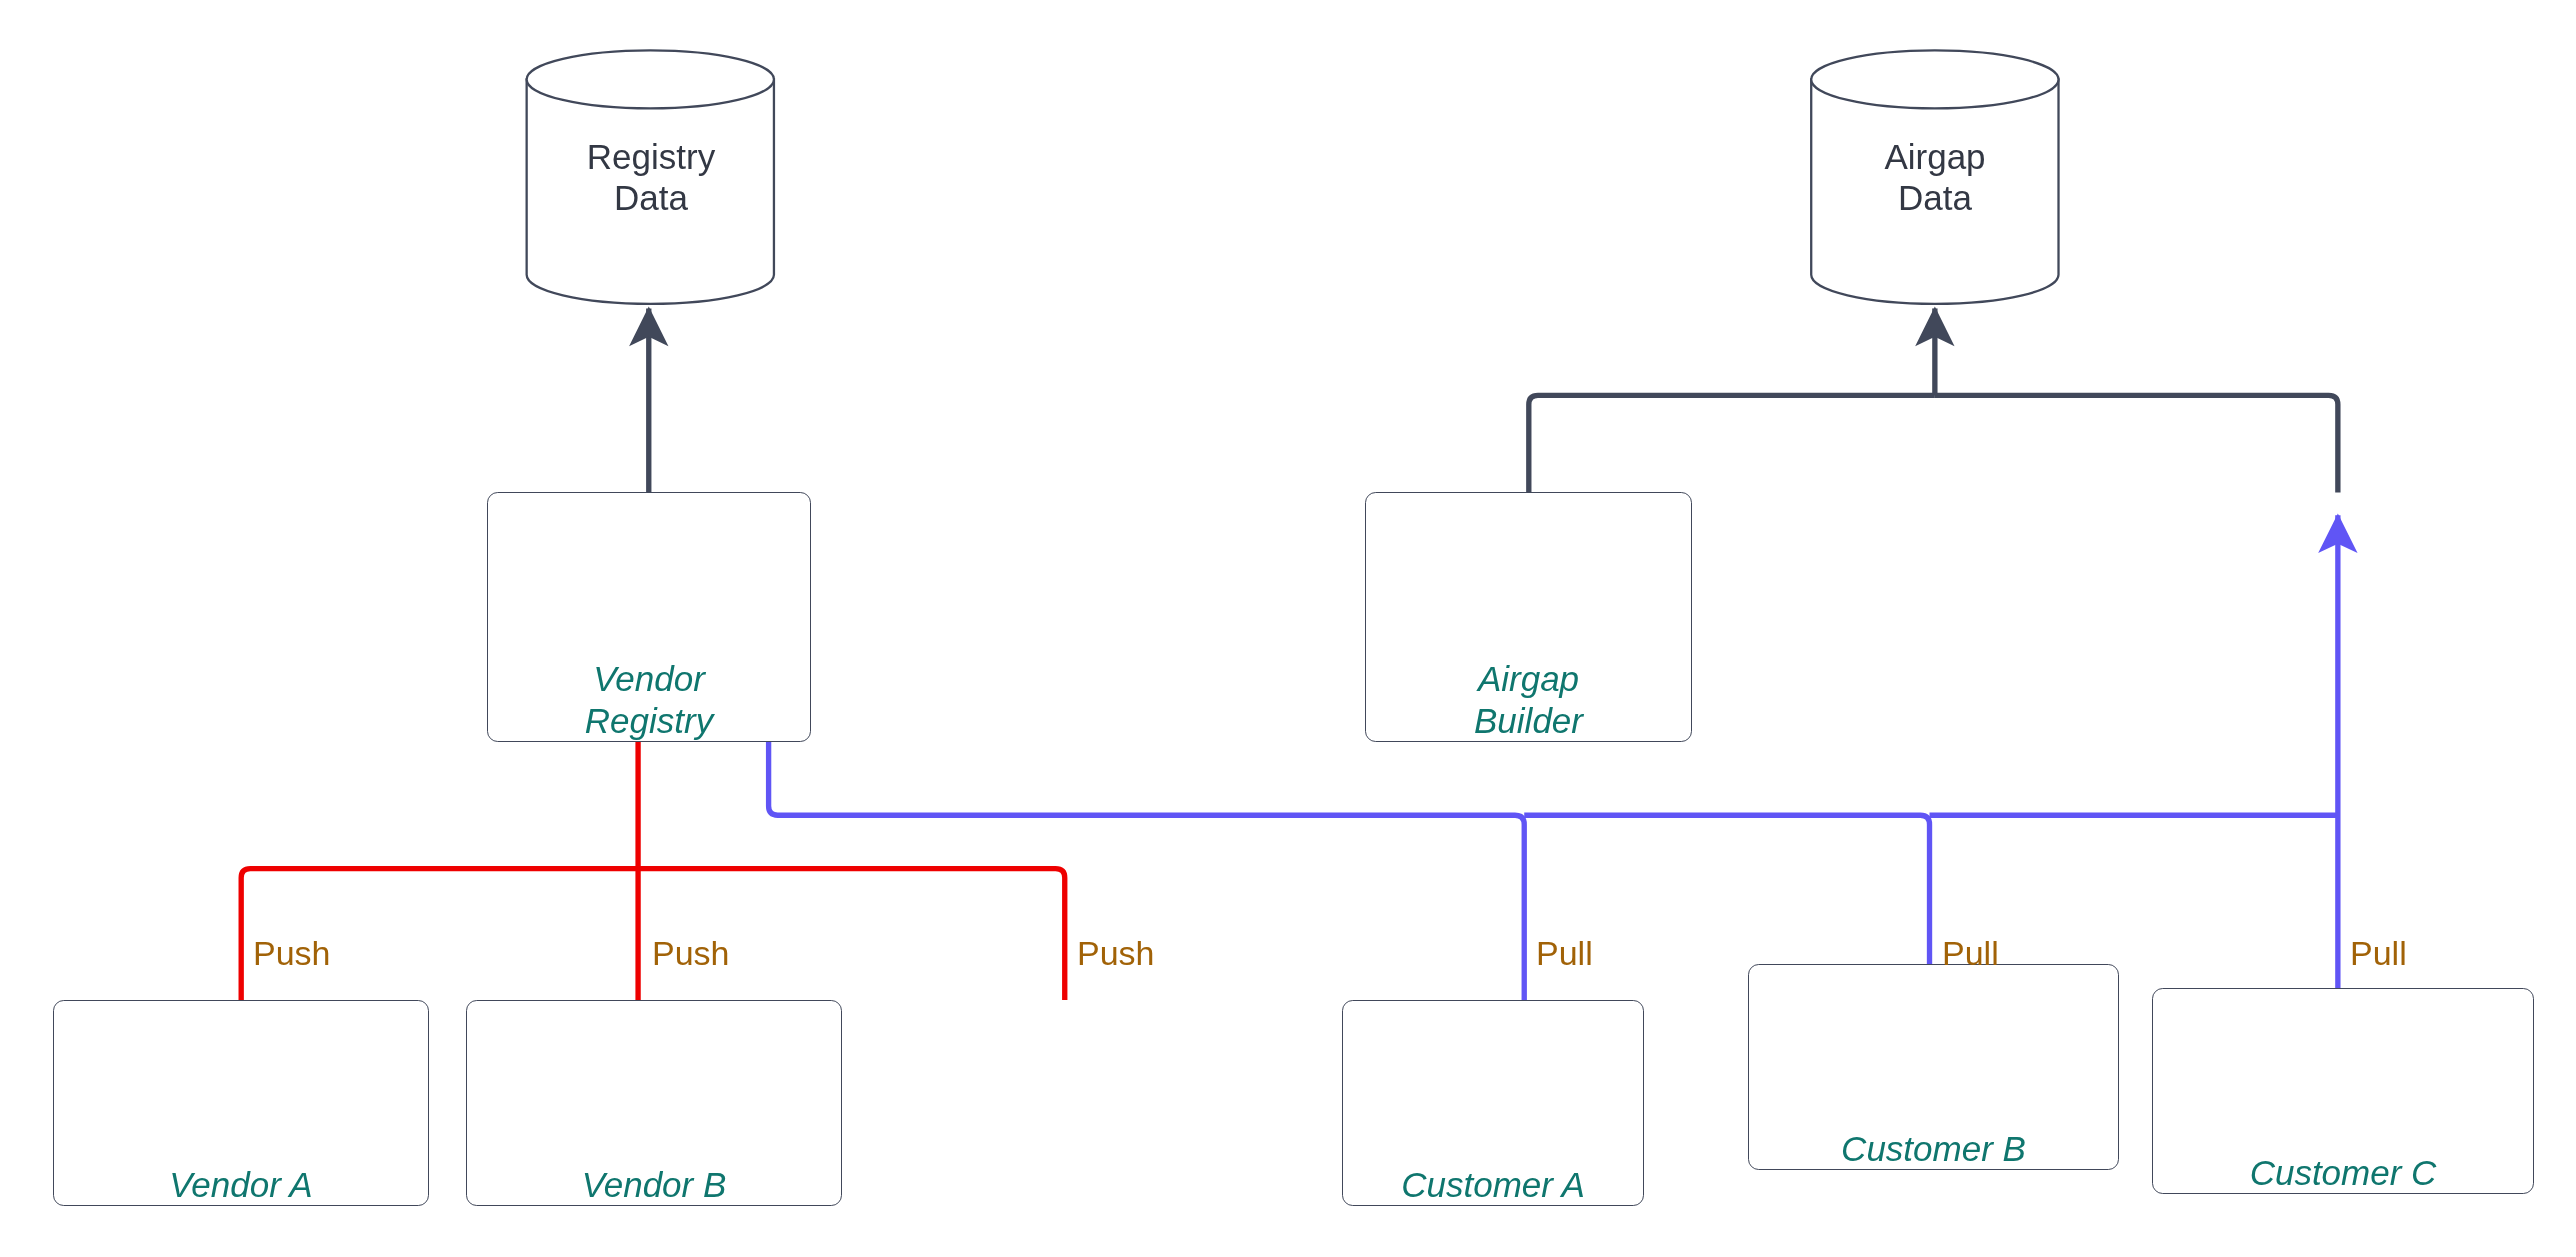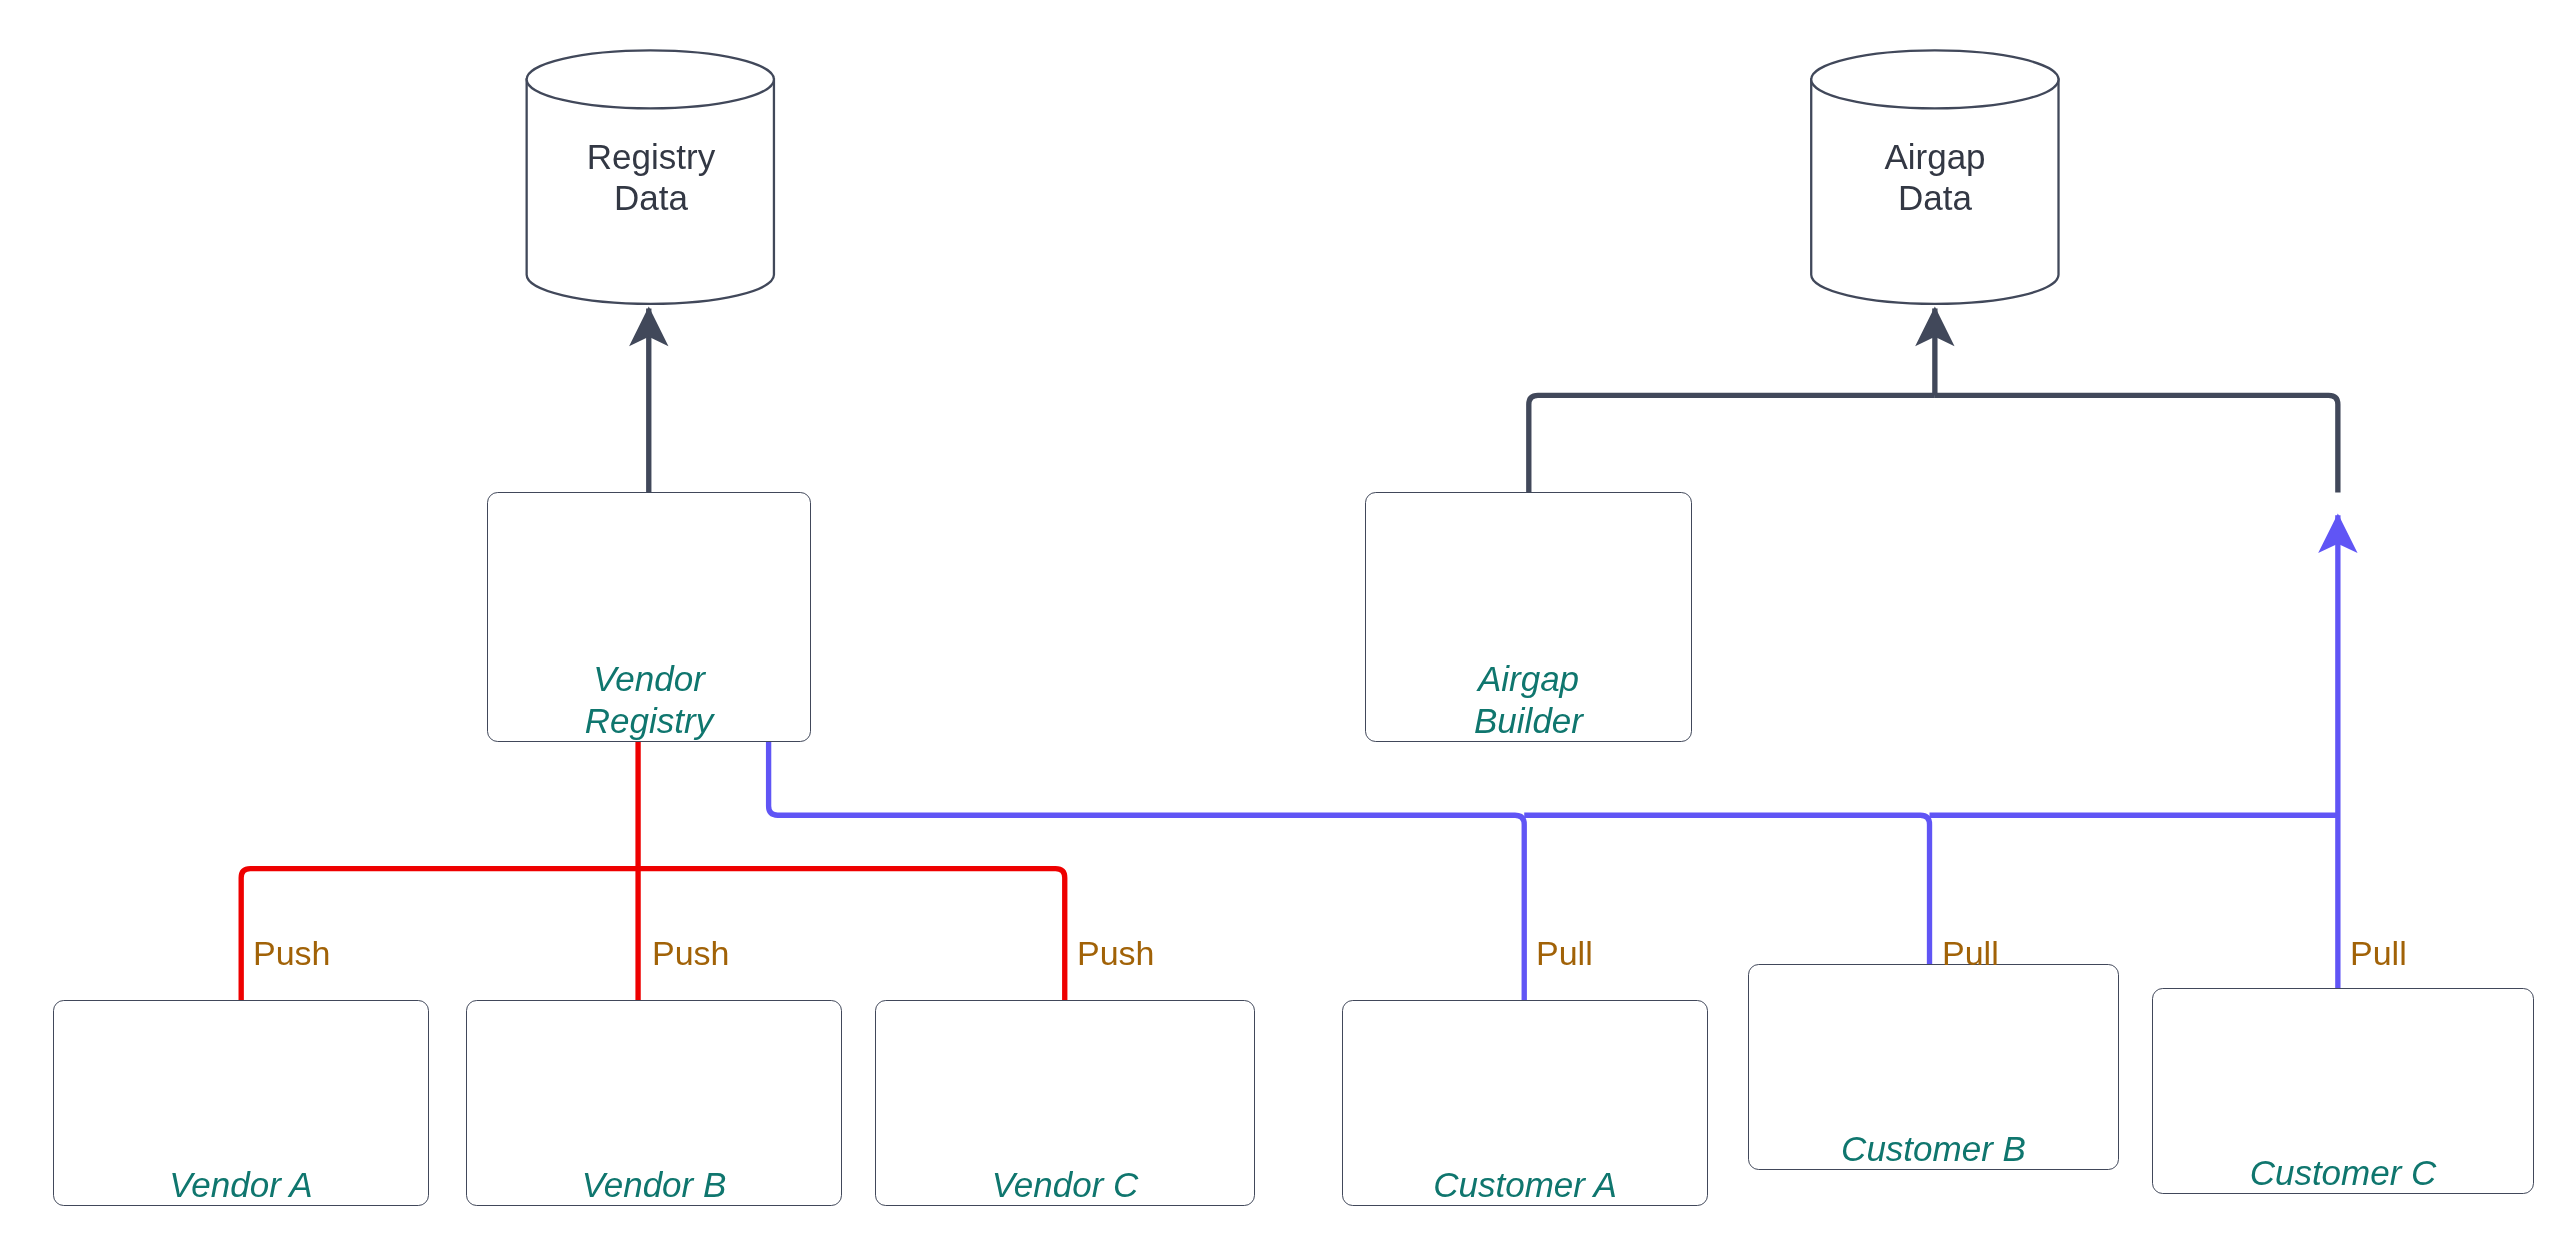--- a/index.html
+++ b/index.html
@@ -72,24 +72,21 @@
     <span class="lbl">Airgap
 Builder</span>
   </div>
 
   <div class="node box" style="left:466px;top:1000px;width:376px;height:206px;">
     <span class="lbl">Vendor B</span>
   </div>
   <div class="node box" style="left:53px;top:1000px;width:376px;height:206px;">
     <span class="lbl">Vendor A</span>
   </div>
-  <div class="node box" style="left:875px;top:1000px;width:380px;height:206px;">
-    <span class="lbl">Vendor C</span>
-  </div>
-  <div class="node box" style="left:1342px;top:1000px;width:366px;height:206px;">
+  <div class="node box" style="left:1342px;top:1000px;width:302px;height:206px;">
     <span class="lbl">Customer A</span>
   </div>
   <div class="node box" style="left:1748px;top:964px;width:371px;height:206px;">
     <span class="lbl">Customer B</span>
   </div>
   <div class="node box" style="left:2152px;top:988px;width:382px;height:206px;">
     <span class="lbl">Customer C</span>
   </div>
 
   <div class="edge-label" style="left:253px;top:936px;">Push</div>

